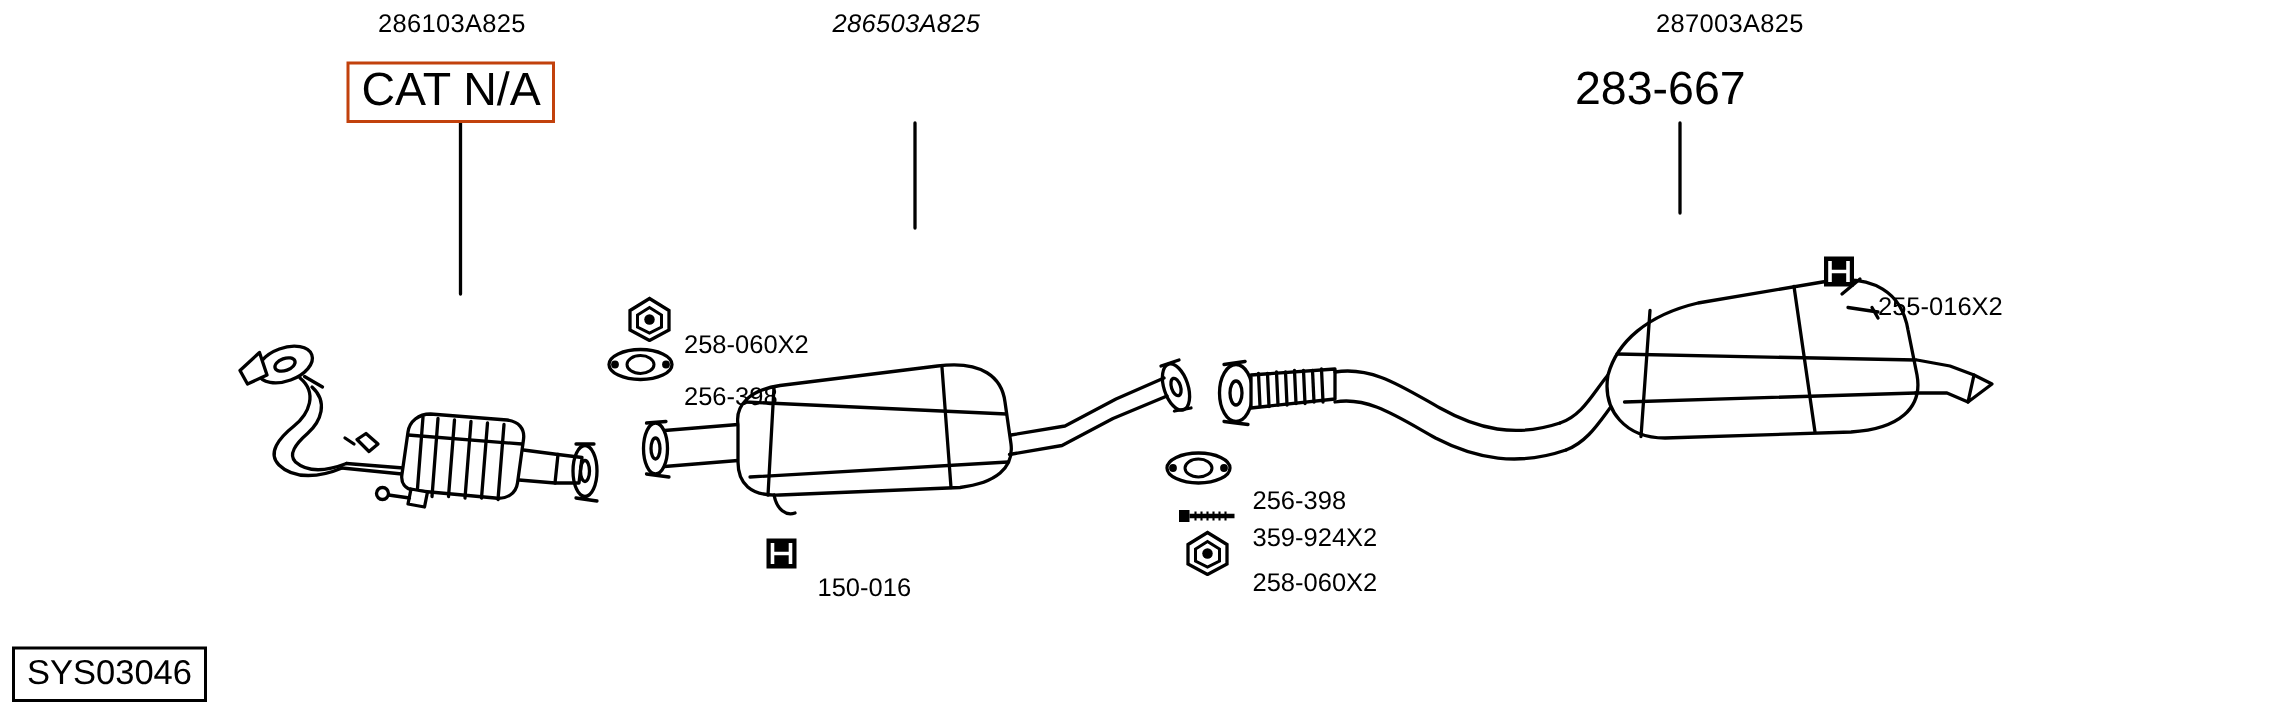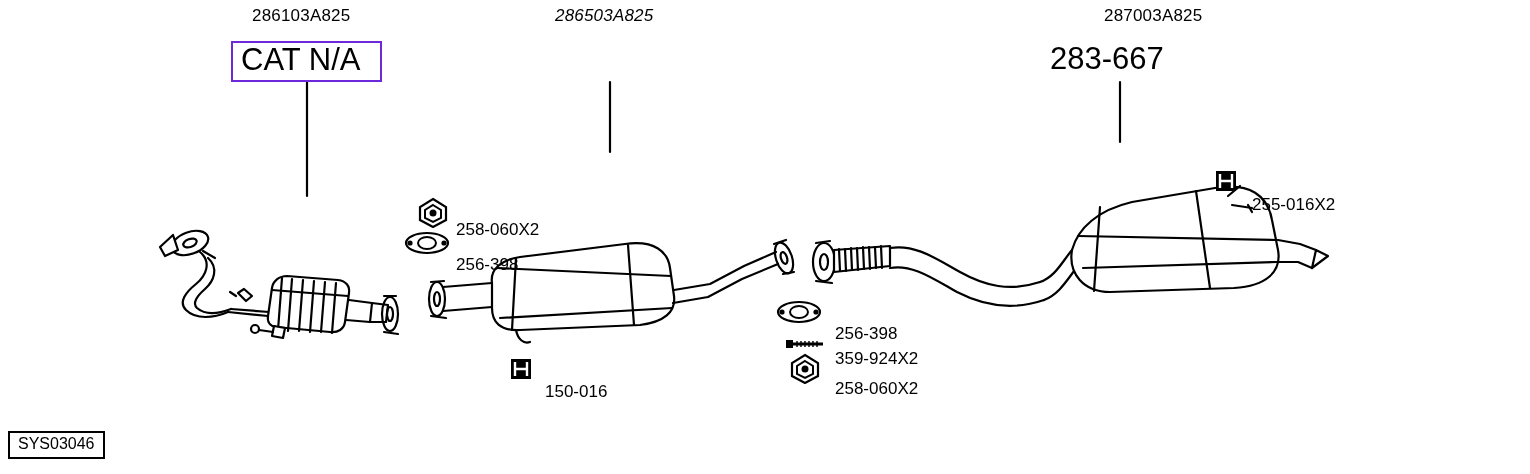--- a/index.html
+++ b/index.html
@@ -17,33 +17,33 @@
   .lbl { position:absolute; white-space:nowrap; }
 
   .part-code {
     font-size:17px;
     letter-spacing:0.2px;
   }
   .part-big {
     font-size:31px;
   }
   .boxed {
-    border:2px solid #6d28d9;
-    padding:1px 20px 3px 8px;
+    border:2px solid #c2410c;
+    padding:1px 8px 3px 8px;
     font-size:31px;
     line-height:1.05;
   }
   .small-code {
     font-size:17px;
     margin-top:20px;
   }
   .sysbox {
     border:2px solid #000;
     padding:2px 8px 4px 8px;
-    font-size:16px;
+    font-size:23px;
   }
   svg { position:absolute; left:0; top:0; }
 </style>
 </head>
 <body>
 
 <div id="stage">
 
   <svg width="1530" height="474" viewBox="0 0 1530 474">
     <g fill="none" stroke="#000" stroke-width="2.2" stroke-linejoin="round" stroke-linecap="round">

